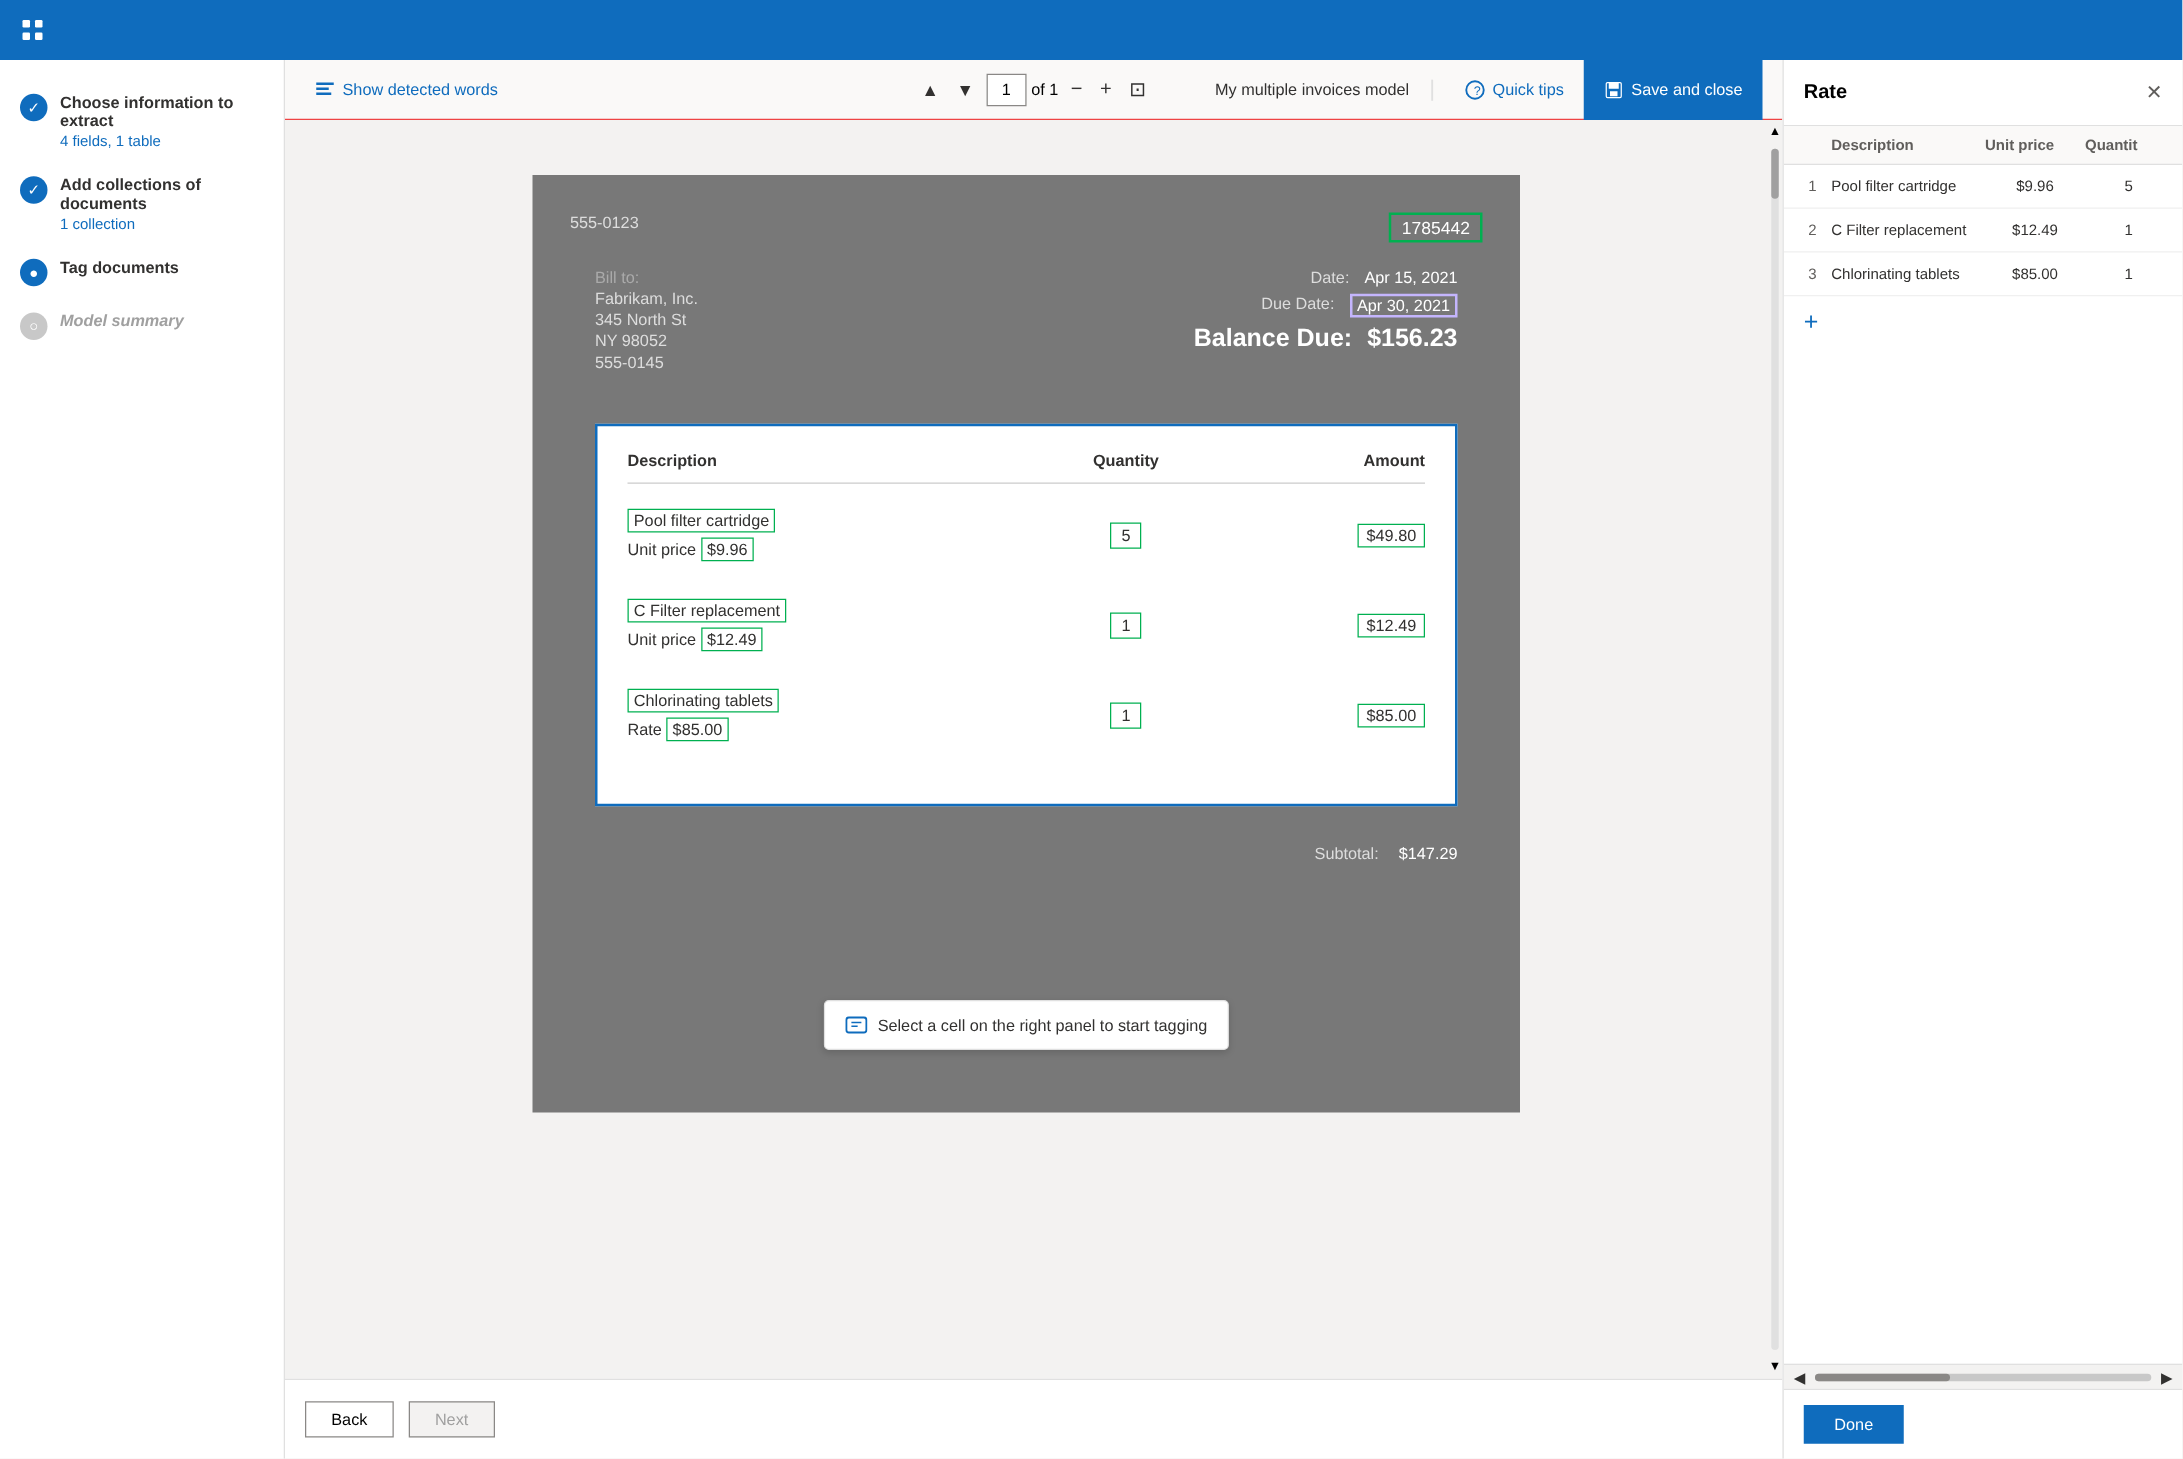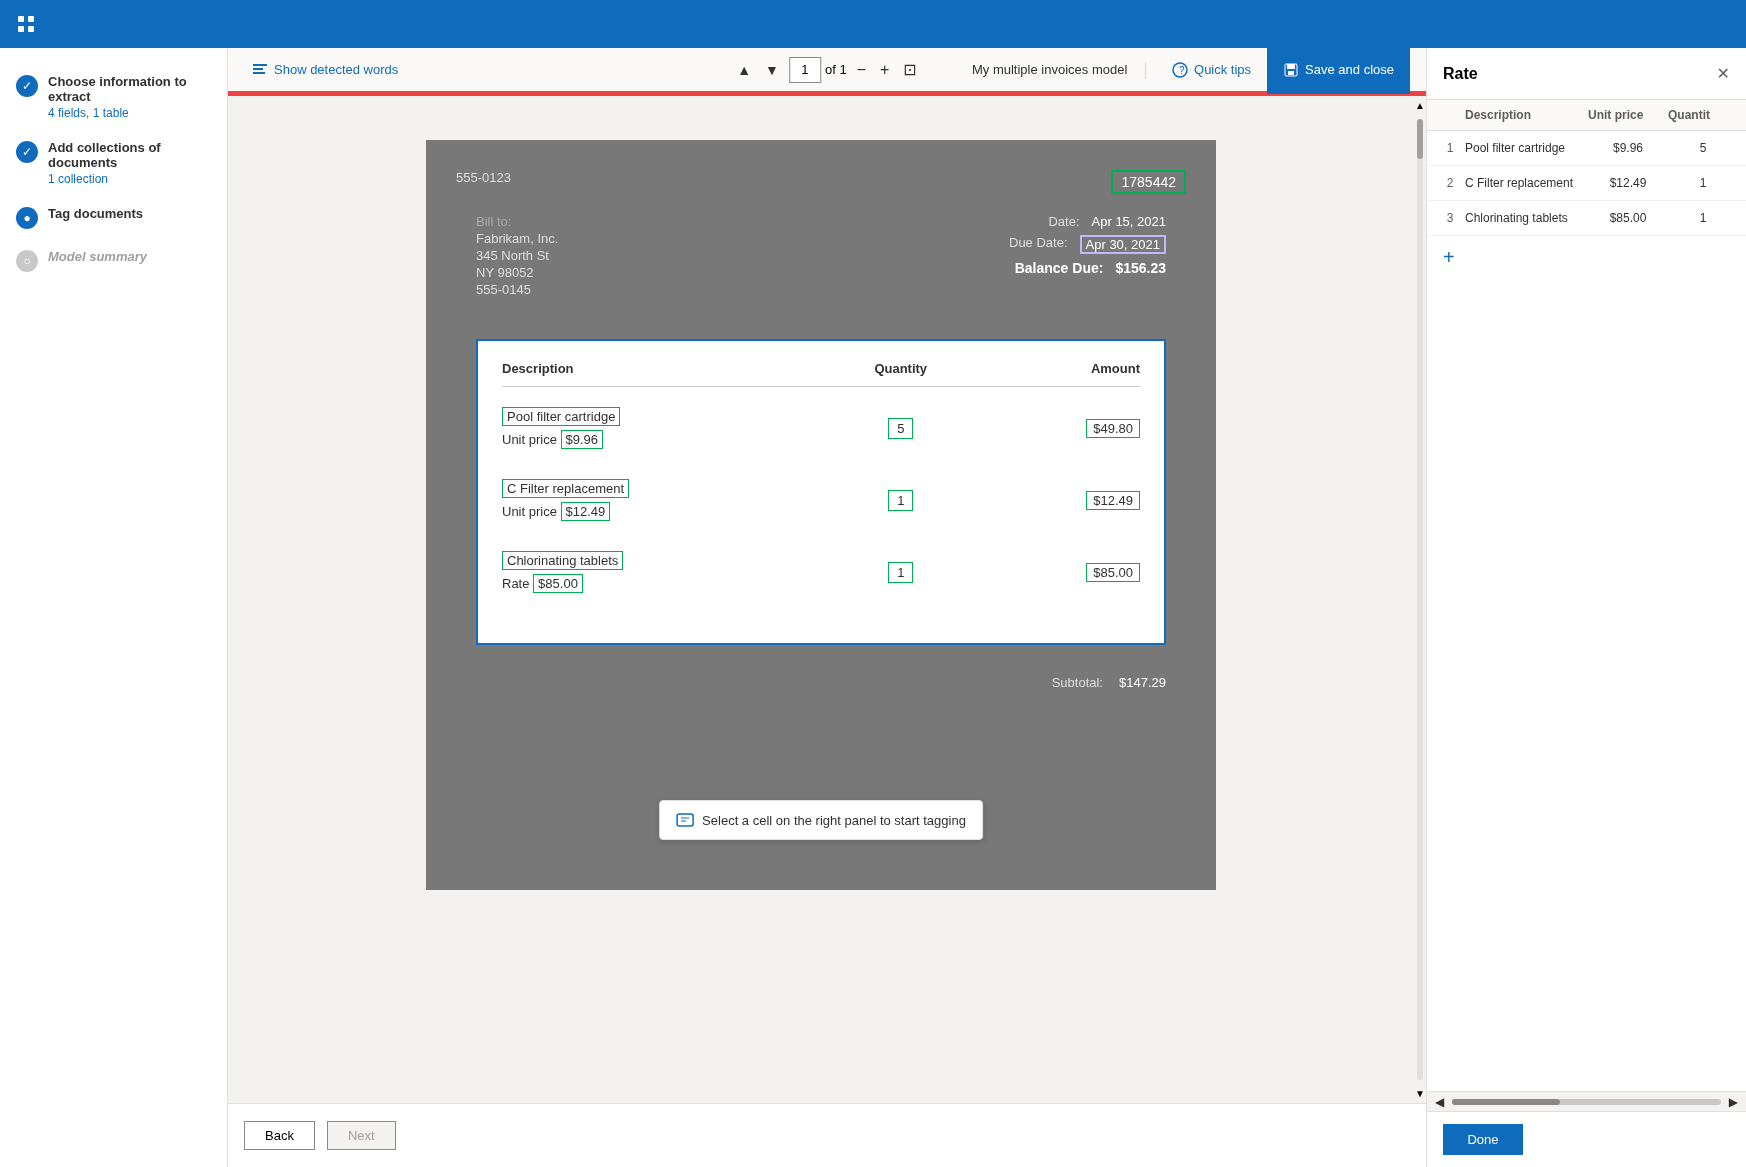--- a/index.html
+++ b/index.html
@@ -71,21 +71,21 @@
       display: flex;
       flex-direction: column;
       background: #f3f2f1;
       overflow: hidden;
     }
 
     
     .doc-toolbar {
       height: 48px;
       background: #faf9f8;
-      border-bottom: 5px solid #ef4444;
+      border-bottom: 1px solid #ef4444;
       display: flex;
       align-items: center;
       padding: 15px 16px;
       gap: 12px;
     }
     .show-words-btn {
       display: flex;
       align-items: center;
       gap: 6px;
       color: #0f6cbd;
@@ -215,21 +215,21 @@
     .bill-to { font-size: 13px; }
     .bill-to div { margin-bottom: 2px; }
     .bill-label { color: #aaa; }
     .invoice-dates { text-align: right; }
     .date-row { display: flex; justify-content: flex-end; gap: 12px; margin-bottom: 6px; font-size: 13px; color: #ddd; }
     .date-val { color: white; }
     .date-val.highlighted {
       border: 2px solid #c4b5fd;
       padding: 0 4px;
     }
-    .balance-row { display: flex; justify-content: flex-end; gap: 12px; font-size: 14px; font-weight: bold; color: white; }
+    .balance-row { display: flex; justify-content: flex-end; gap: 12px; font-size: 20px; font-weight: bold; color: white; }
 
     
     .invoice-table-area {
       background: white;
       margin: 20px 30px;
       border: 2px solid #0f6cbd;
       padding: 20px 24px;
       position: relative;
     }
     .invoice-table-header {

